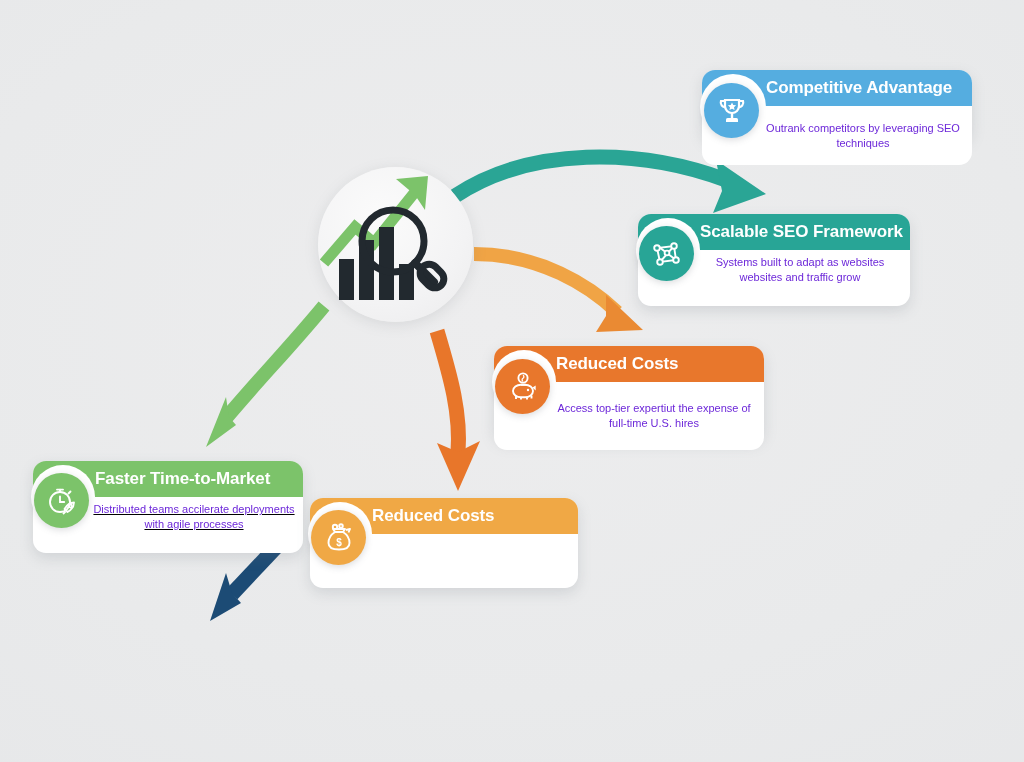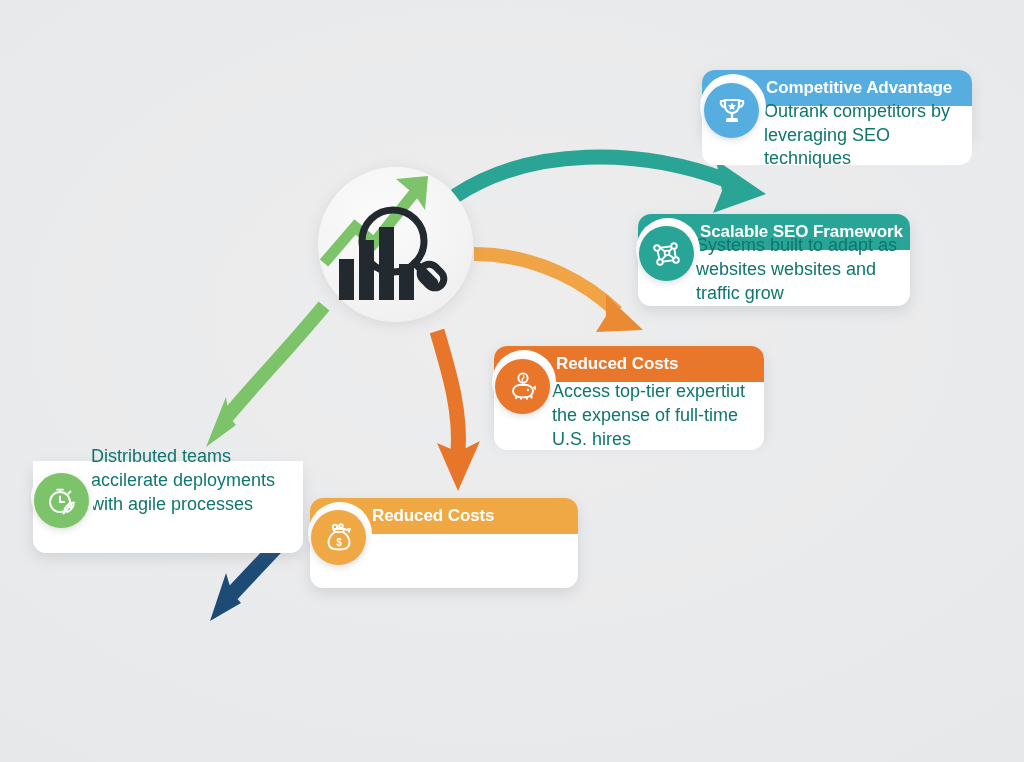--- a/index.html
+++ b/index.html
@@ -69,24 +69,24 @@
     white-space: nowrap;
   }
   .card-body {
     border-radius: 0 0 13px 13px;
     box-sizing: border-box;
     display: flex;
     align-items: center;
     background: #ffffff;
   }
   .card-desc {
-    font-size: 18px;
+    font-size: 11px;
     line-height: 1.33;
-    color: #0f766e;
-    text-align: left;
+    color: #6d28d9;
+    text-align: center;
   }
   .icon-badge {
     position: absolute;
     border-radius: 50%;
     display: flex;
     align-items: center;
     justify-content: center;
     box-shadow: 0 2px 7px rgba(90,95,105,0.22);
     z-index: 4;
   }
@@ -217,21 +217,24 @@
           <path d="M10 26 v3 M15 27.4 v2 M21 27.4 v2 M25.5 25.5 v3"></path>
           <path d="M26.5 17.5 l3.2 -2 v5 z" fill="#fff" stroke="none"></path>
           <path d="M15 14.8 h5"></path>
           <circle cx="22" cy="20" r="1.2" fill="#fff" stroke="none"></circle>
         </g>
       </svg>
     </div>
   </div>
 
   <div class="card" style="left:33px; top:461px; width:270px; height:92px;">
-    <div class="card-body" style="height:40px; padding-left:58px; padding-right:6px;">
+    <div class="card-head" style="background:#7cc36a; padding-left:62px;">
+      <span class="card-title">Faster Time-to-Market</span>
+    </div>
+    <div class="card-body" style="height:40px; padding-left:58px; padding-right:6px;text-decoration:underline;">
       <div class="card-desc">Distributed teams accilerate deployments with agile processes</div>
     </div>
     <div class="notch" style="left:-2px; top:4px; width:64px; height:64px;"></div>
     <div class="icon-badge" style="left:1px; top:12px; width:55px; height:55px; background:#7cc36a;">
       <svg width="34" height="34" viewBox="0 0 34 34">
         <g fill="none" stroke="#fff" stroke-width="1.9" stroke-linecap="round">
           <circle cx="15" cy="18" r="10"></circle>
           <path d="M15 12.5 v5.5 h4.2"></path>
           <path d="M12 5.6 h6"></path>
           <path d="M15 5.6 v2.5"></path>

